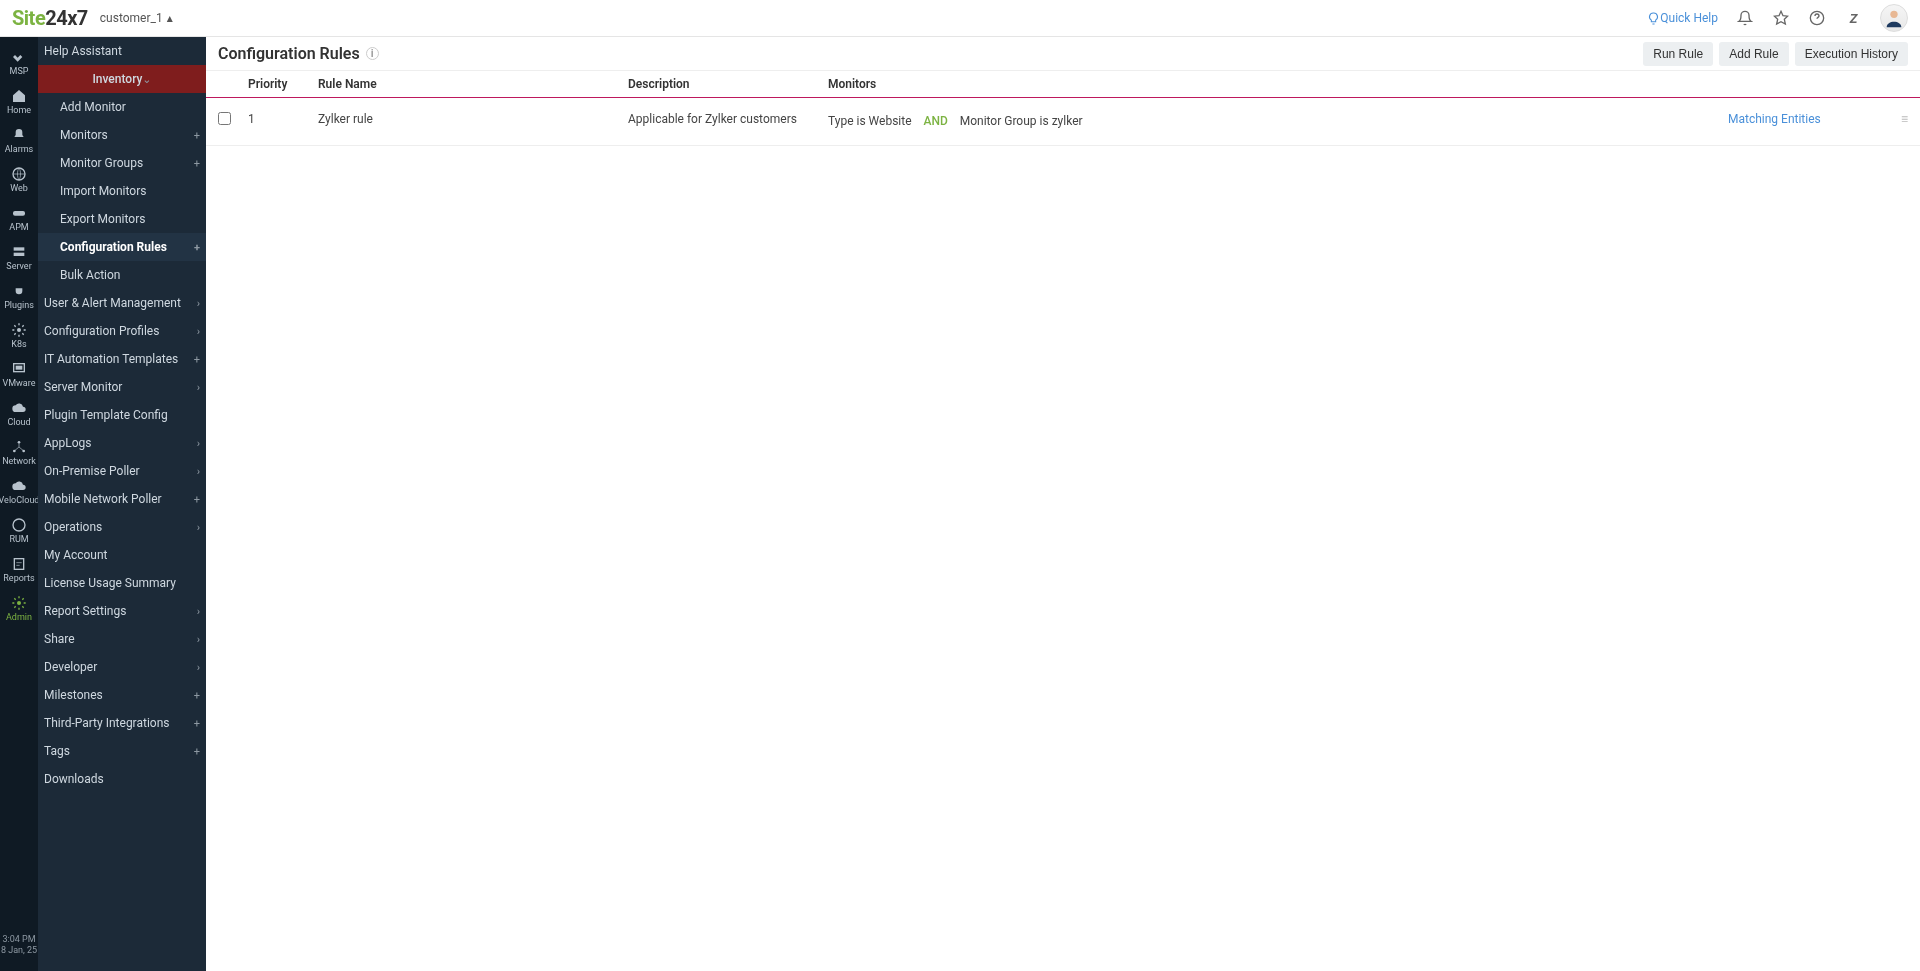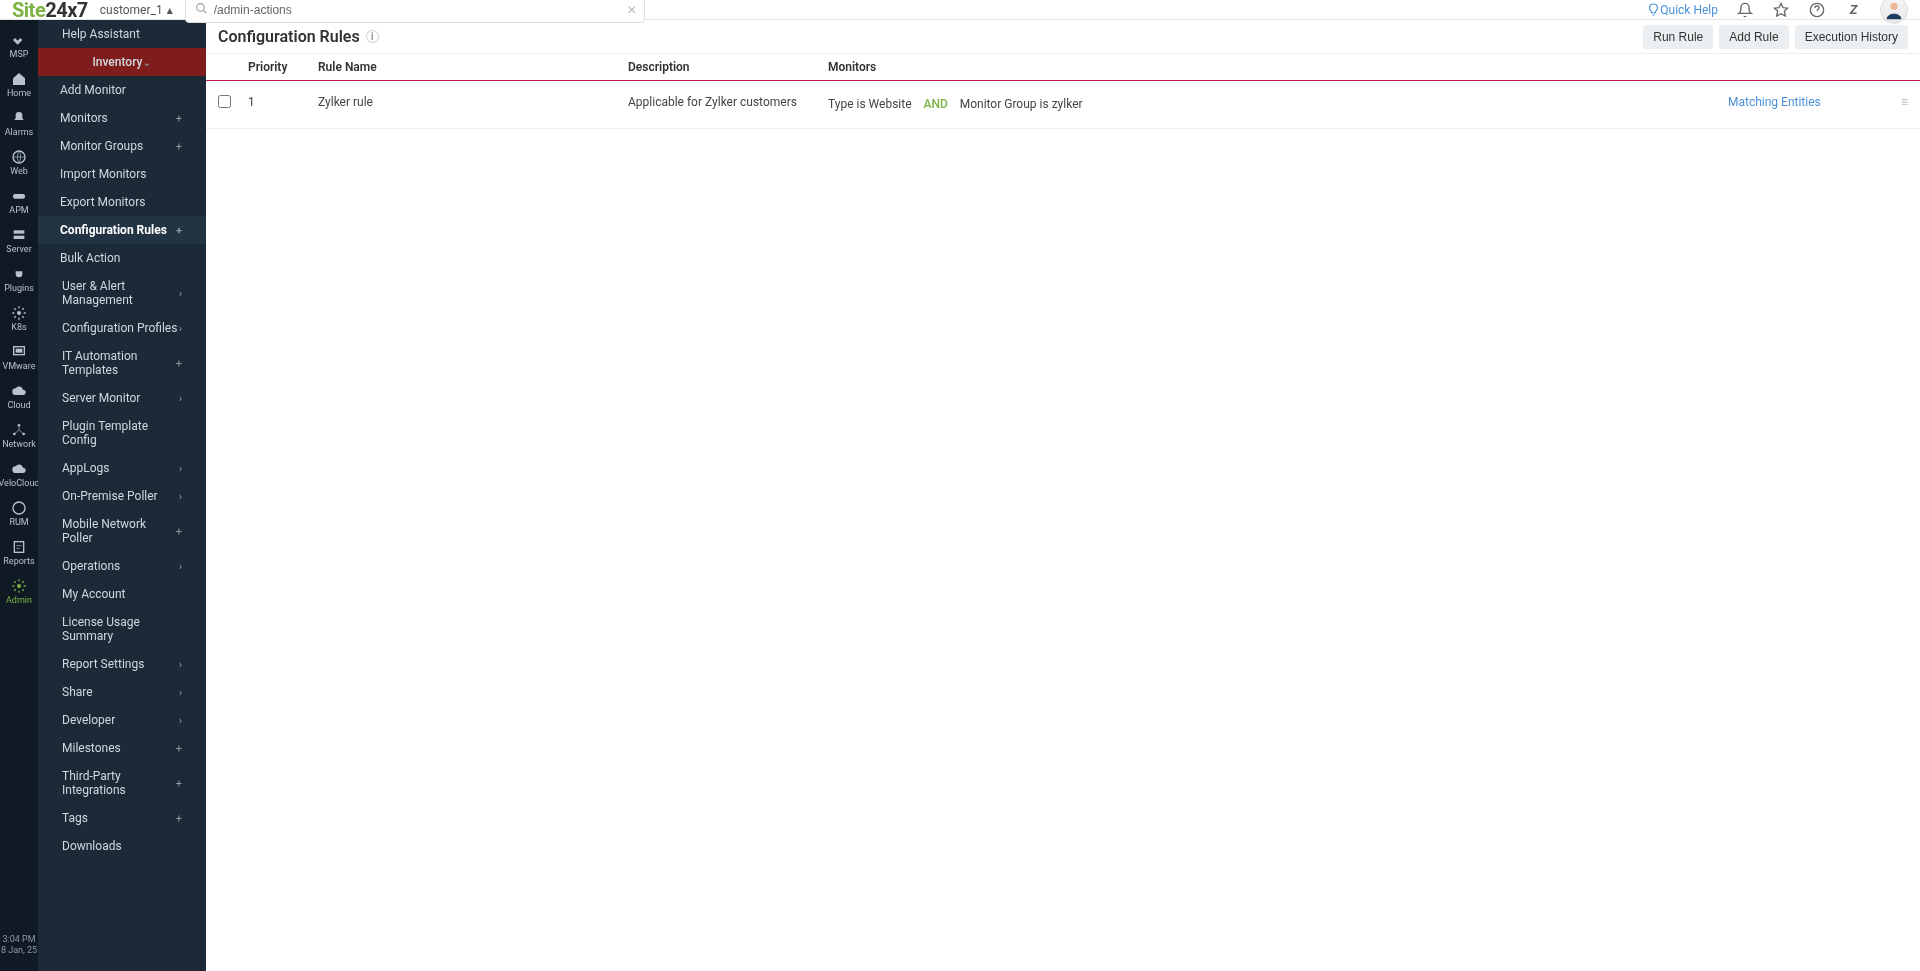--- a/index.html
+++ b/index.html
@@ -1,20 +1,20 @@
 <!DOCTYPE html>
 <html><head>
 <meta charset="utf-8">
 <style>
 * { box-sizing: border-box; margin: 0; padding: 0; }
 body { font-family: -apple-system, BlinkMacSystemFont, "Segoe UI", Roboto, Helvetica, Arial, sans-serif; font-size: 13px; color: #333; background: #fff; overflow: hidden; }
 .app { display: flex; flex-direction: column; height: 971px; width: 1920px; }
 
 
-.topbar { height: 20px; display: flex; align-items: center; padding: 0 12px; border-bottom: 1px solid #e5e5e5; gap: 12px; }
+.topbar { height: 37px; display: flex; align-items: center; padding: 0 12px; border-bottom: 1px solid #e5e5e5; gap: 12px; }
 .logo { font-weight: 700; font-size: 20px; letter-spacing: -0.5px; }
 .logo .site { color: #7cb342; }
 .logo .rest { color: #333; }
 .customer { font-size: 12px; color: #555; display: flex; align-items: center; gap: 4px; cursor: pointer; }
 .searchwrap { position: relative; width: 460px; }
 .searchwrap .search-icon { position: absolute; left: 10px; top: 50%; transform: translateY(-50%); color: #999; }
 .searchwrap input { width: 100%; height: 26px; padding: 0 28px; border: 1px solid #ddd; border-radius: 4px; font-size: 12px; color: #666; background: #fff; }
 .searchwrap .clear-icon { position: absolute; right: 8px; top: 50%; transform: translateY(-50%); color: #bbb; font-size: 12px; cursor: pointer; }
 .topbar-right { margin-left: auto; display: flex; align-items: center; gap: 18px; }
 .qh { display: flex; align-items: center; color: #4a90d9; font-size: 12px; cursor: pointer; }
@@ -29,21 +29,21 @@
 
 .rail { width: 38px; background: #0f1a24; color: #b7c2cc; display: flex; flex-direction: column; align-items: center; padding-top: 6px; font-size: 9px; }
 .rail-item { width: 100%; display: flex; flex-direction: column; align-items: center; gap: 2px; padding: 6px 0; cursor: pointer; }
 .rail-item.active { color: #7cb342; }
 .rail-item .ri-icon { width: 16px; height: 16px; display:flex; align-items:center; justify-content:center; }
 .rail-item .ri-label { font-size: 9px; line-height: 1; text-align:center; }
 .rail-time { margin-top: auto; padding: 8px 0 14px 0; text-align: center; font-size: 9px; color: #8e99a3; line-height: 1.3;}
 
 
 .sidebar { width: 168px; background: #1c2a38; color: #cfd8e0; display: flex; flex-direction: column; overflow-y: auto; }
-.side-item { padding: 7px 24px; font-size: 12px; display: flex; align-items: center; justify-content: space-between; cursor: pointer; color: #cfd8e0; }
+.side-item { padding: 7px 6px; font-size: 12px; display: flex; align-items: center; justify-content: space-between; cursor: pointer; color: #cfd8e0; }
 .side-item.level2 { padding-left: 22px; font-size: 12px; }
 .side-item.section { background: #7f1d1d; font-weight: 500; justify-content: center; }
 .side-item.active { background: #223344; font-weight: 700; color: #fff; }
 .side-item .chev, .side-item .plus { color: #8e99a3; font-size: 11px;}
 
 
 .main { flex: 1; display: flex; flex-direction: column; min-width: 0; }
 .page-head { height: 34px; display: flex; align-items: center; padding: 0 12px; border-bottom: 1px solid #eee; gap: 8px; }
 .page-title { font-size: 16px; font-weight: 600; color: #333; display:flex; align-items:center; gap:6px;}
 .page-title .info { font-size: 11px; color: #999; border:1px solid #ccc; border-radius:50%; width:13px; height:13px; display:inline-flex; align-items:center; justify-content:center;}
@@ -71,30 +71,20 @@
 <div class="app">
 
   <div class="topbar">
     <div class="logo">
       <span class="site">Site</span><span class="rest">24x7</span>
     </div>
     <div class="customer">
       <span>customer_1</span>
       <span>▴</span>
     </div>
-    <div class="searchwrap">
-      <span class="search-icon">
-        <svg width="13" height="13" viewBox="0 0 24 24" fill="none" stroke="currentColor" stroke-width="2">
-            <circle cx="10" cy="10" r="7"></circle>
-            <line x1="21" y1="21" x2="15" y2="15"></line>
-          </svg>
-      </span>
-      <input value="/admin-actions" style="">
-      <span class="clear-icon">✕</span>
-    </div>
     <div class="topbar-right">
       <div class="qh">
         <svg width="13" height="13" viewBox="0 0 24 24" fill="none" stroke="currentColor" stroke-width="2">
             <path d="M9 18h6M10 22h4M12 2a7 7 0 0 0-4 13v3h8v-3a7 7 0 0 0-4-13z"></path>
           </svg>
         <span>Quick Help</span>
       </div>
       <div class="topicon">
         <svg width="16" height="16" viewBox="0 0 24 24" fill="none" stroke="currentColor" stroke-width="2">
             <path d="M18 8a6 6 0 10-12 0c0 7-3 9-3 9h18s-3-2-3-9M13.7 21a2 2 0 01-3.4 0"></path>

